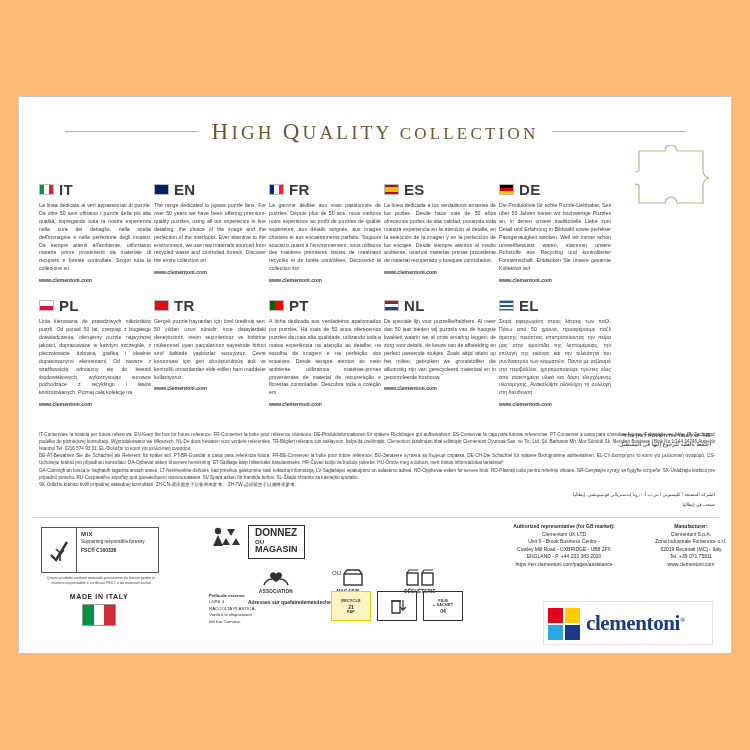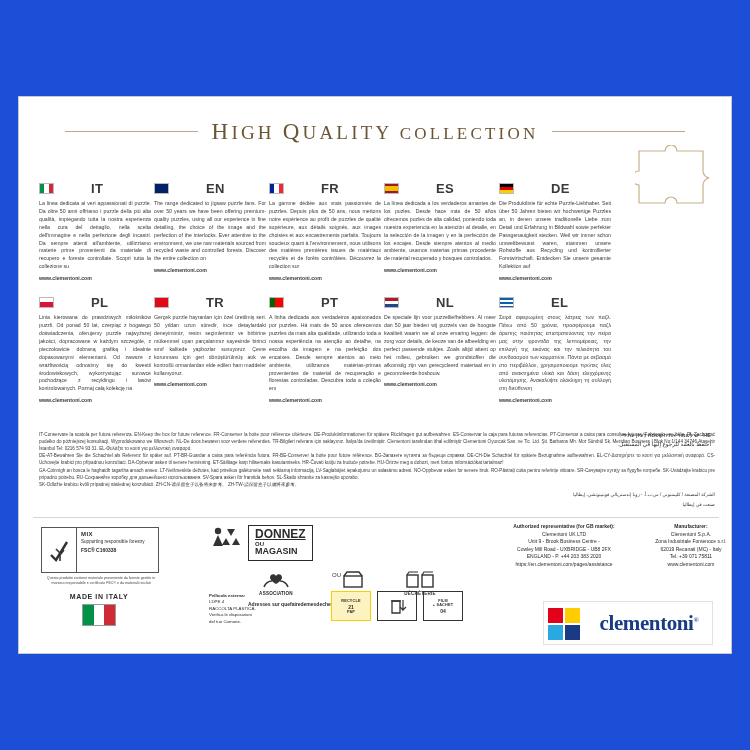--- a/index.html
+++ b/index.html
@@ -11,21 +11,21 @@
     width: 750px;
     height: 750px;
     font-family: "Liberation Sans", sans-serif;
     color: #2b2b2b;
     overflow: hidden;
   }
   .page {
     position: relative;
     width: 750px;
     height: 750px;
-    background: #1d4ed8;
+    background: #fdba74;
   }
   .box {
     position: absolute;
     left: 18px;
     top: 96px;
     width: 714px;
     height: 558px;
     border: 1px solid #c9c9c9;
     background: #ffffff;
     box-sizing: border-box;
@@ -88,25 +88,24 @@
   }
   .flag {
     width: 15px;
     height: 11px;
     margin-right: 5px;
     border: 0.5px solid #bbb;
     box-sizing: border-box;
     flex: none;
   }
   .lang-code {
-    font-size: 13px;
+    font-size: 15px;
     font-weight: bold;
     color: #3a3a3a;
     letter-spacing: 0.3px;
-    margin-left: 32px;
   }
   .lang-body {
     font-size: 5.2px;
     line-height: 1.52;
     color: #3b3b3b;
     text-align: justify;
     hyphens: auto;
   }
   .lang-url {
     display: block;
@@ -224,21 +223,21 @@
   .triman {
     width: 34px; height: 30px;
     flex: none;
     margin-right: 5px;
   }
   .donnez-box {
     border: 1.5px solid #2b2b2b;
     padding: 2px 6px 3px 6px;
     display: inline-block;
   }
-  .donnez-top { font-size: 12px; font-weight: bold; line-height: 1.05; text-decoration: underline; }
+  .donnez-top { font-size: 10px; font-weight: bold; line-height: 1.05; }
   .donnez-ou { font-size: 6px; font-weight: bold; line-height: 1.1; }
   .donnez-bot { font-size: 9px; font-weight: bold; line-height: 1.05; }
   .bin-row {
     display: flex;
     gap: 16px;
     margin-top: 6px;
     margin-left: 39px;
   }
   .bin-item { text-align: center; width: 56px; }
   .bin-icon { height: 22px; display: flex; align-items: flex-end; justify-content: center;}
@@ -305,21 +304,20 @@
     left: 524px;
     top: 84px;
     width: 170px;
     height: 44px;
     background: #ffffff;
     border: 1px solid #e2e2e2;
     display: flex;
     align-items: center;
     box-sizing: border-box;
     overflow: hidden;
-    text-align: center;
   }
   .logo-marks {
     width: 40px;
     height: 100%;
     position: relative;
     flex: none;
   }
   .logo-marks .sq {
     position: absolute;
     width: 15px; height: 15px;

